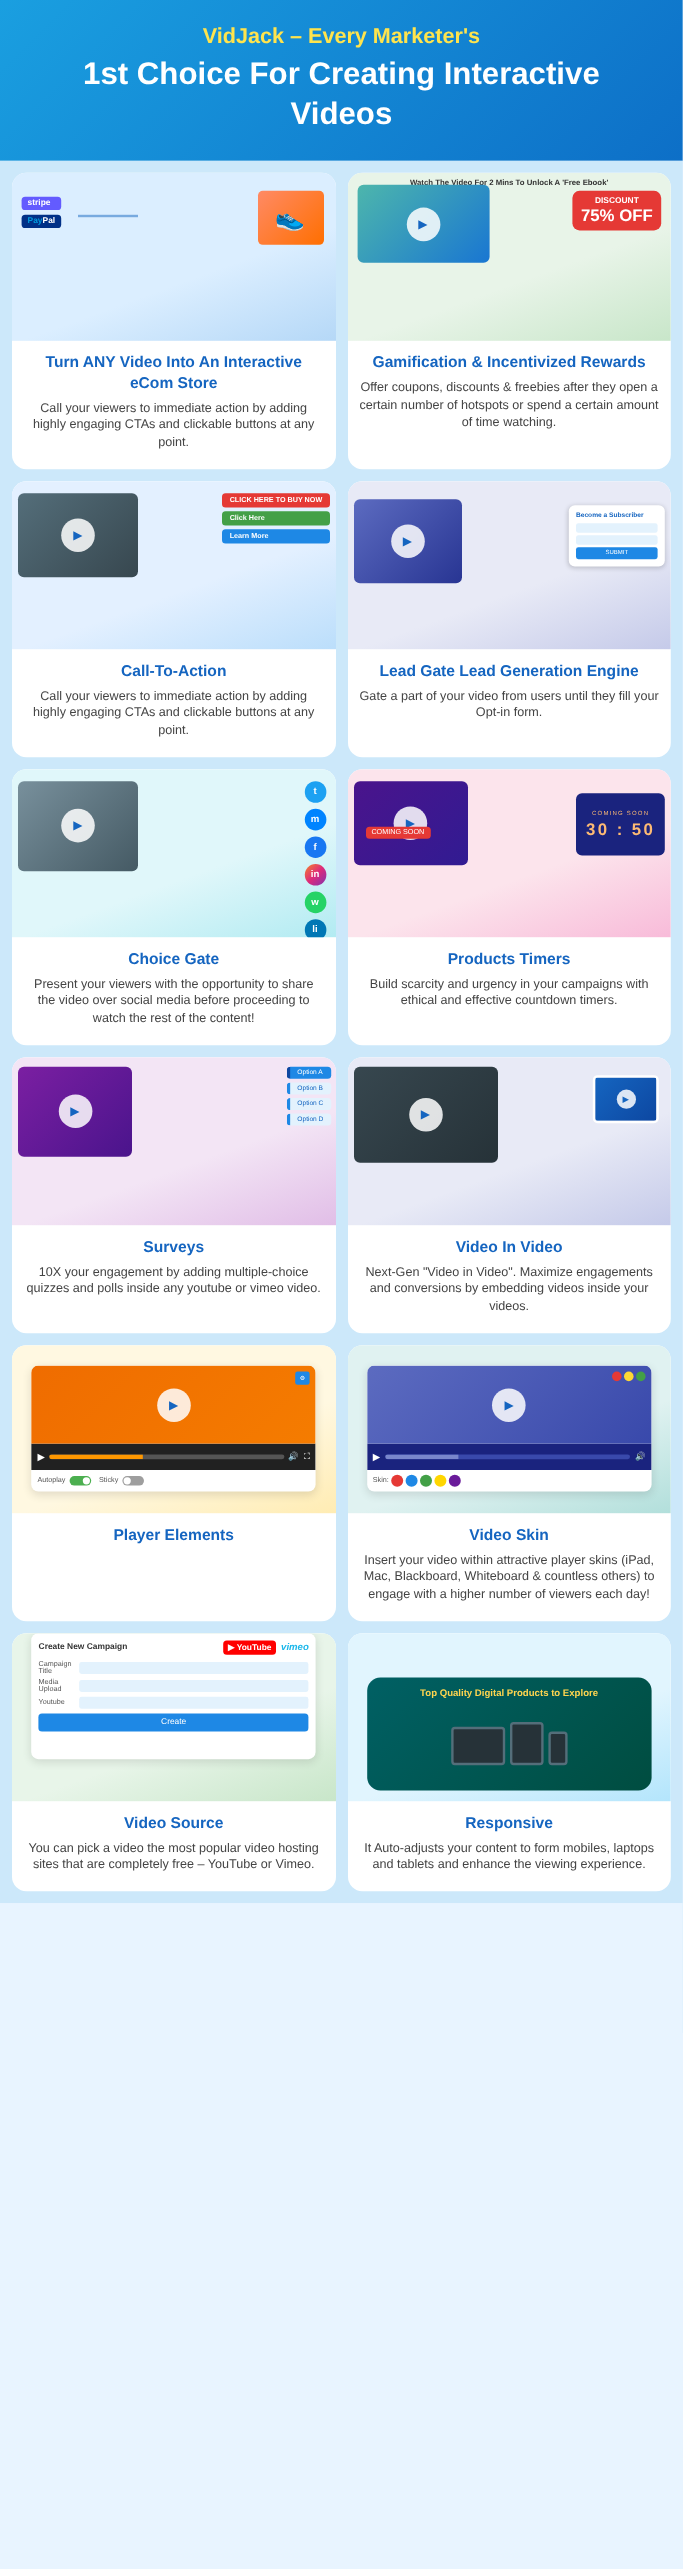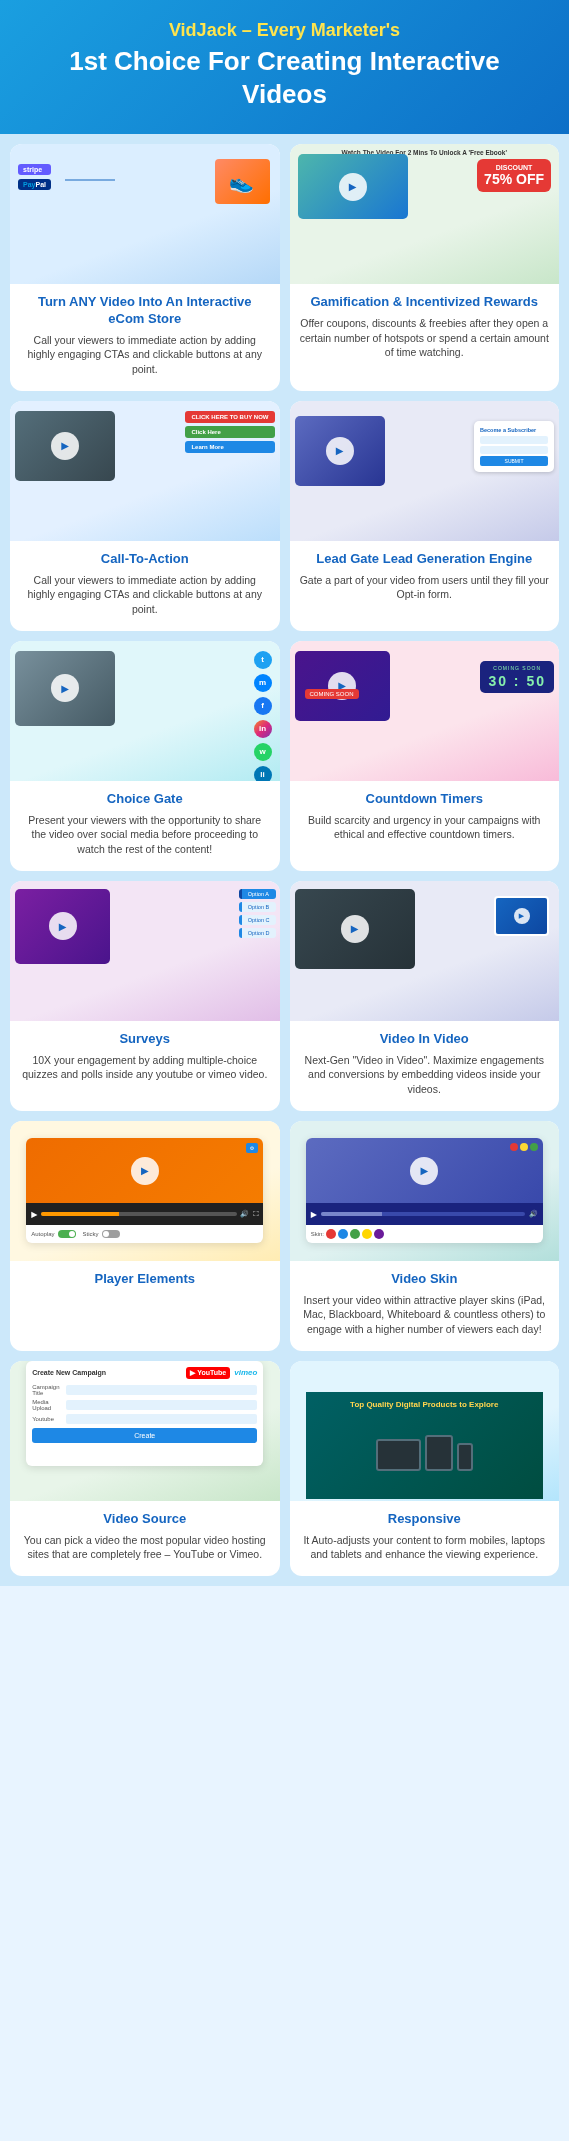--- a/index.html
+++ b/index.html
@@ -276,22 +276,22 @@
       border-radius: 5px;
       position: absolute;
       left: 5px; top: 10px;
     }
 
     
     .cd-timer {
       position: absolute;
       right: 5px; top: 20px;
       background: #1a237e;
-      color: #86efac;
-      padding: 4px 8px;
+      color: #fdba74;
+      padding: 14px 8px;
       border-radius: 5px;
       text-align: center;
     }
     .cd-label { font-size: 5px; margin-bottom: 2px; letter-spacing: 1px; }
     .cd-digits { font-size: 14px; font-weight: 900; letter-spacing: 2px; }
     .cd-video {
       width: 95px; height: 70px;
       background: linear-gradient(135deg, #4a148c, #311b92);
       border-radius: 5px;
       position: absolute;
@@ -503,23 +503,23 @@
       padding: 4px 0;
       border-radius: 3px;
       text-align: center;
       width: 100%;
       margin-top: 4px;
     }
 
     
     .resp-mockup {
       width: 88%;
-      height: 107px;
+      height: 94px;
       background: linear-gradient(135deg, #006064, #004d40);
-      border-radius: 0;
+      border-radius: 11px;
       overflow: hidden;
       position: relative;
       display: flex;
       align-items: center;
       justify-content: center;
       margin-top: 29px;
     }
     .resp-title {
       color: #ffd54f;
       font-size: 8px;
@@ -657,21 +657,21 @@
     <div class="card-image img-countdown">
       <div class="cd-video">
         <div class="play-btn">▶</div>
         <div class="coming-soon-badge">COMING SOON</div>
       </div>
       <div class="cd-timer">
         <div class="cd-label">COMING SOON</div>
         <div class="cd-digits">30 : 50</div>
       </div>
     </div>
-    <div class="card-title card-title-blue">Countdown Timers</div>
+    <div class="card-title card-title-blue">Products Timers</div>
     <div class="card-desc">Build scarcity and urgency in your campaigns with ethical and effective countdown timers.</div>
   </div>
 
   <div class="card">
     <div class="card-image img-surveys">
       <div class="survey-video">
         <div class="play-btn">▶</div>
       </div>
       <div class="survey-options">
         <div class="survey-opt selected">Option A</div>

